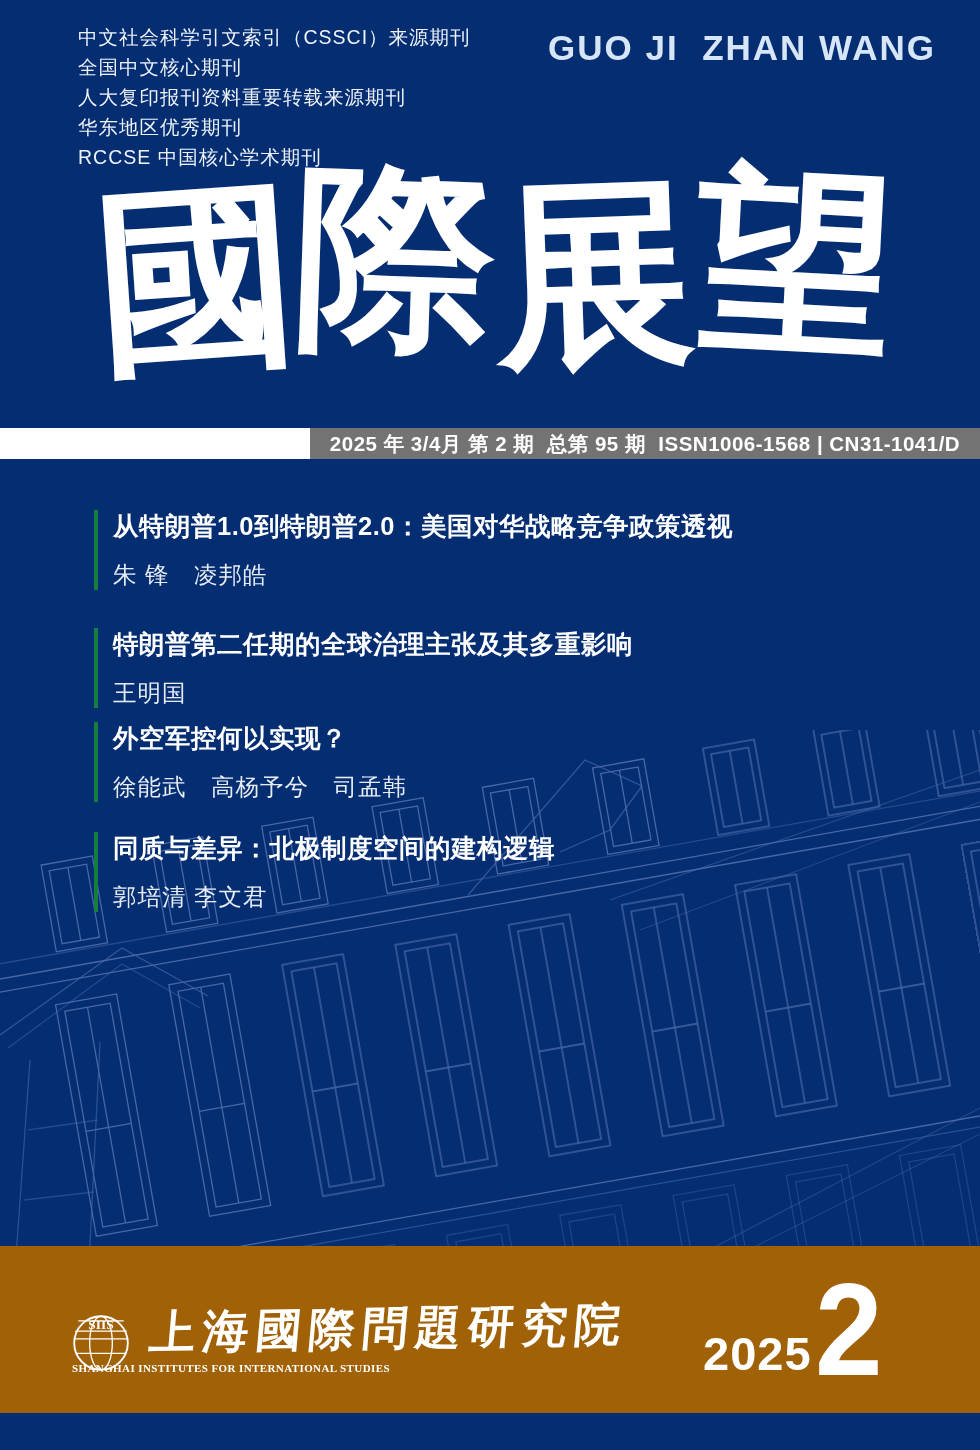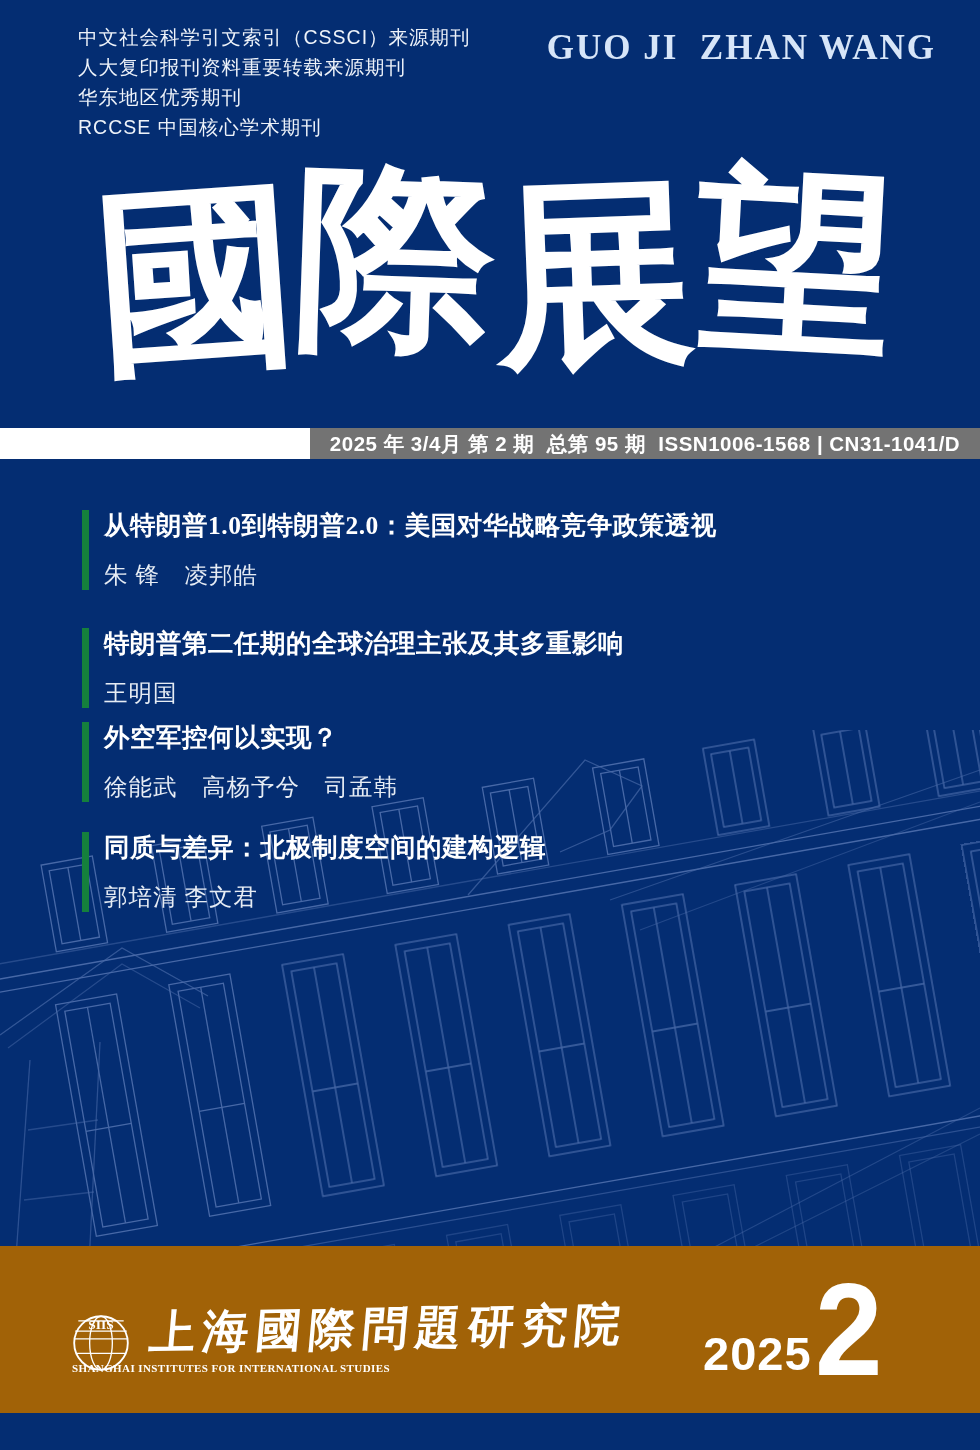--- a/index.html
+++ b/index.html
@@ -7,21 +7,21 @@
     position:relative; width:980px; height:1450px; overflow:hidden;
     background:#042d72;
     font-family:"Liberation Sans", sans-serif;
   }
   
   .accolades{position:absolute;left:78px;top:22px;color:#edf2f9;font-size:19.5px;line-height:30px;letter-spacing:1px;}
   .accolade{white-space:pre;}
   
   .romanized{
     position:absolute; right:44px; top:28px;
-    font-family:Liberation Serif, serif; font-weight:700;
+    font-family:Liberation Sans, sans-serif; font-weight:700;
     font-size:35px; color:#d7e5f8; letter-spacing:2px; white-space:pre;
   }
   
   .mast{
     position:absolute; left:95px; top:148px; width:800px; height:290px;
     display:flex; justify-content:space-between; align-items:flex-start;
     color:#ffffff; font-weight:700; font-size:200px; line-height:1.15;
   }
   .mast-char{display:block;}
   .mast-char:nth-child(1){transform:rotate(-4deg) translateY(16px);}
@@ -31,21 +31,21 @@
   
   .issue-white{position:absolute;left:0;top:428px;width:310px;height:31px;background:#ffffff;}
   .issue-bar{
     position:absolute;left:310px;top:428px;right:0;height:31px;background:#737373;
     display:flex;align-items:center;justify-content:center;
   }
   .issue-bar span{color:#ffffff;font-weight:700;font-size:20.5px;letter-spacing:.5px;white-space:pre;}
   
   .sketch{position:absolute;left:0;top:730px;}
   
-  .article{position:absolute;left:82px;border-left:7px solid #15803d;padding-left:15px;z-index:3;font-family:Liberation Serif, serif;}
+  .article{position:absolute;left:94px;border-left:4px solid #15803d;padding-left:15px;z-index:3;}
   .article .title{color:#ffffff;font-weight:700;font-size:25.5px;line-height:32px;letter-spacing:.5px;white-space:pre;}
   .article .authors{color:#e6ecf4;font-size:23.5px;line-height:30px;margin-top:18px;letter-spacing:1px;white-space:pre;}
   .a1{top:510px;} .a2{top:628px;} .a3{top:722px;} .a4{top:832px;}
   
   .footer{position:absolute;left:0;top:1246px;width:980px;height:167px;background:#a16207;}
   .siis-logo{position:absolute;left:68px;top:62px;}
   .inst-cn{
     position:absolute;left:150px;top:52px;color:#ffffff;font-weight:700;
     font-size:46px;letter-spacing:7px;transform:skewX(-6deg) rotate(-1deg);white-space:pre;
   }
@@ -56,20 +56,21 @@
   .footer-year{position:absolute;left:703px;top:80px;color:#ffffff;font-weight:700;font-size:47px;letter-spacing:1px;}
   .footer-issue{position:absolute;left:812px;top:18px;color:#ffffff;font-weight:700;font-size:132px;line-height:1;transform:scaleX(.92);}
 </style>
 </head>
 <body>
 
 <div class="cover">
 
   <div class="accolades">
     <div class="accolade">中文社会科学引文索引（CSSCI）来源期刊</div>
+    <div class="accolade">全国中文核心期刊</div>
     <div class="accolade">人大复印报刊资料重要转载来源期刊</div>
     <div class="accolade">华东地区优秀期刊</div>
     <div class="accolade">RCCSE 中国核心学术期刊</div>
   </div>
 
   <div class="romanized">GUO JI  ZHAN WANG</div>
 
   <div class="mast">
     <span class="mast-char">國</span>
     <span class="mast-char">際</span>

